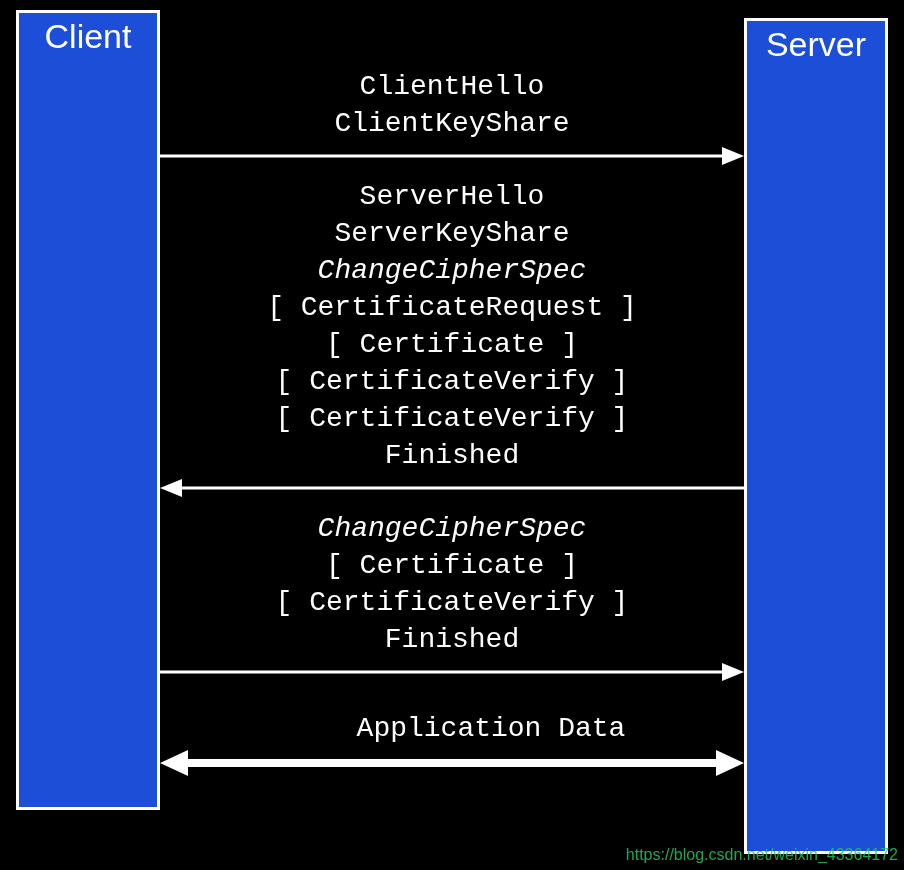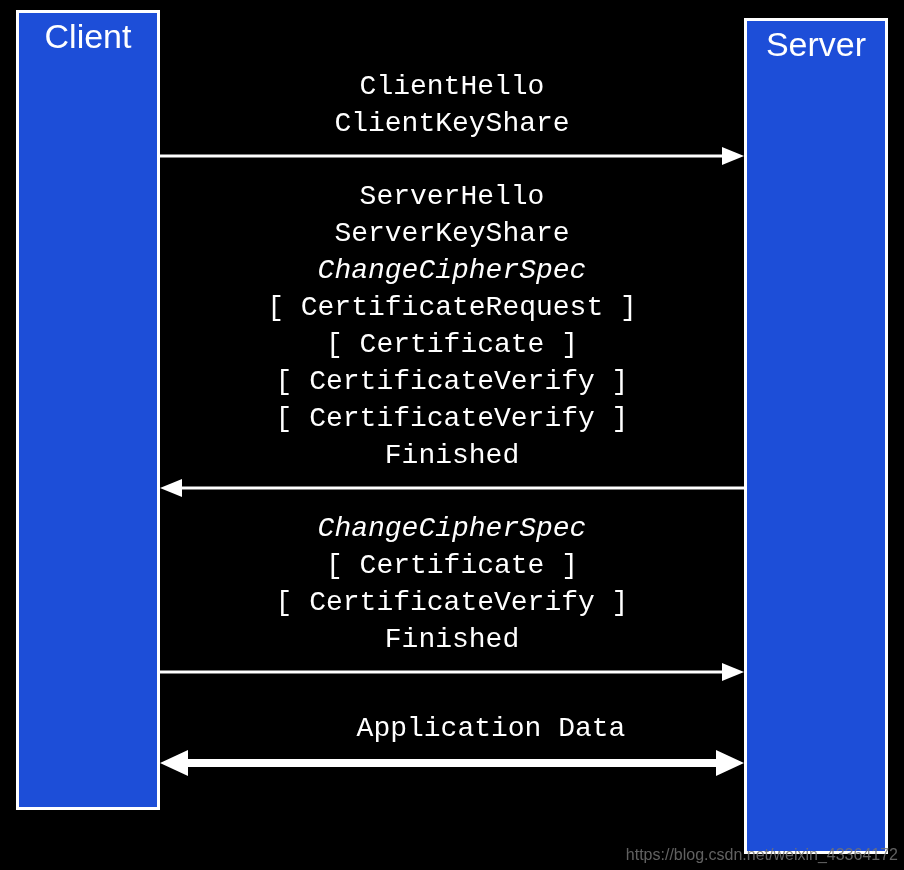--- a/index.html
+++ b/index.html
@@ -44,21 +44,21 @@
     width: 584px;
     height: 24px;
   }
   .arrow svg { width: 100%; height: 100%; display: block; }
 
   .watermark {
     position: absolute;
     right: 6px;
     bottom: 6px;
     font-size: 16px;
-    color: #737373;
+    color: #22c55e;
     opacity: 0.85;
   }
 </style>
 </head>
 <body>
 
 <div class="stage">
 
   <div class="lifeline-box left">
     <div>Client</div>

